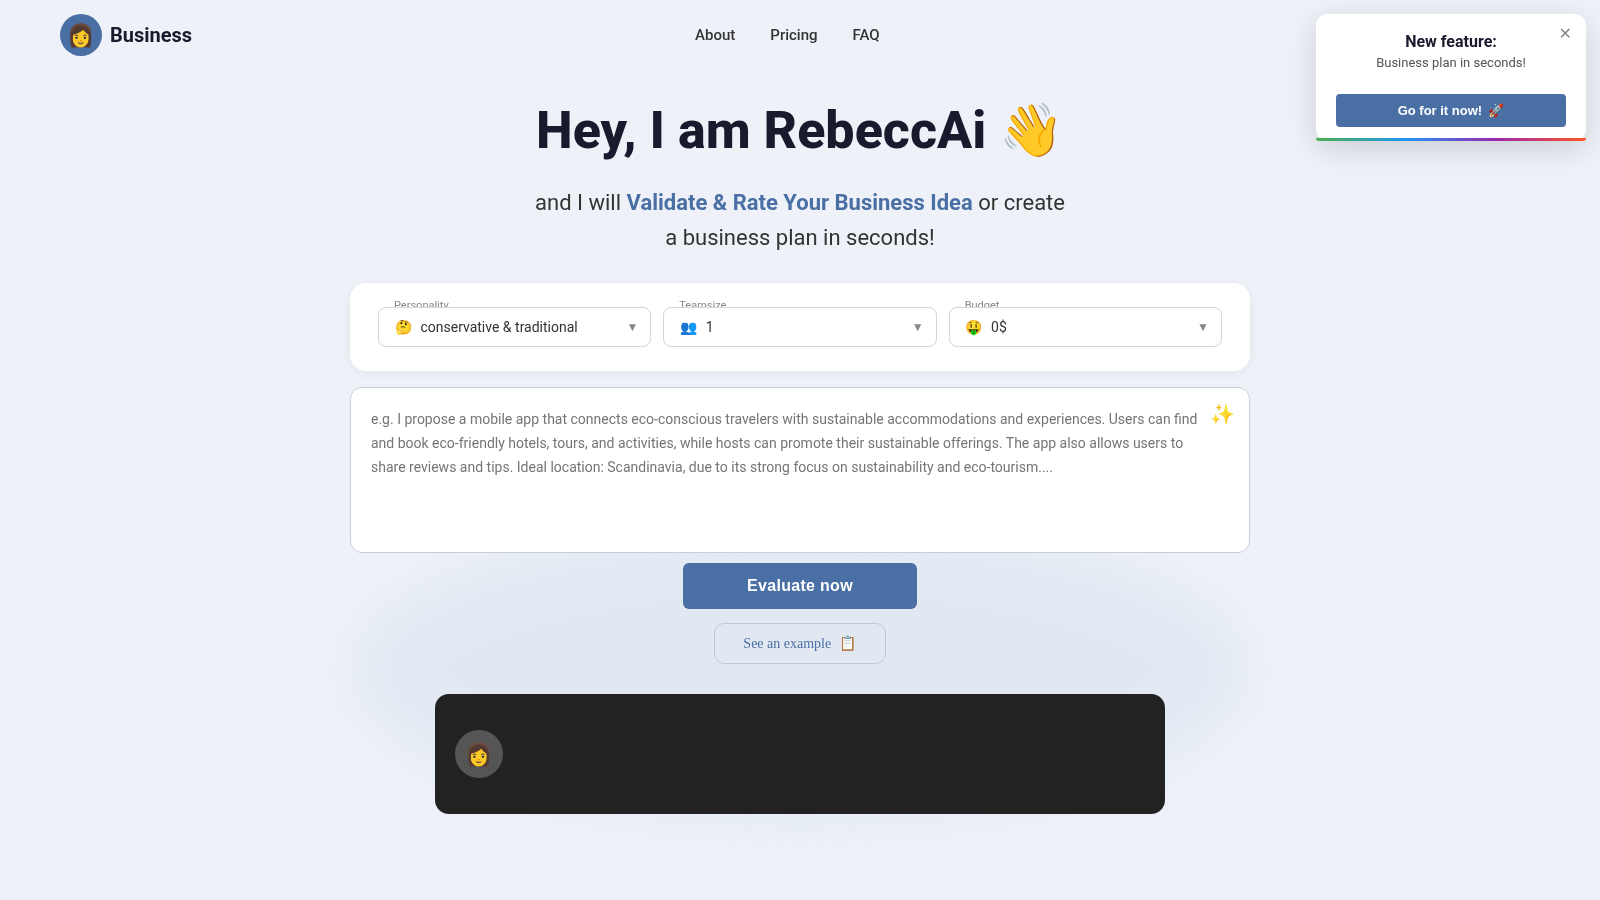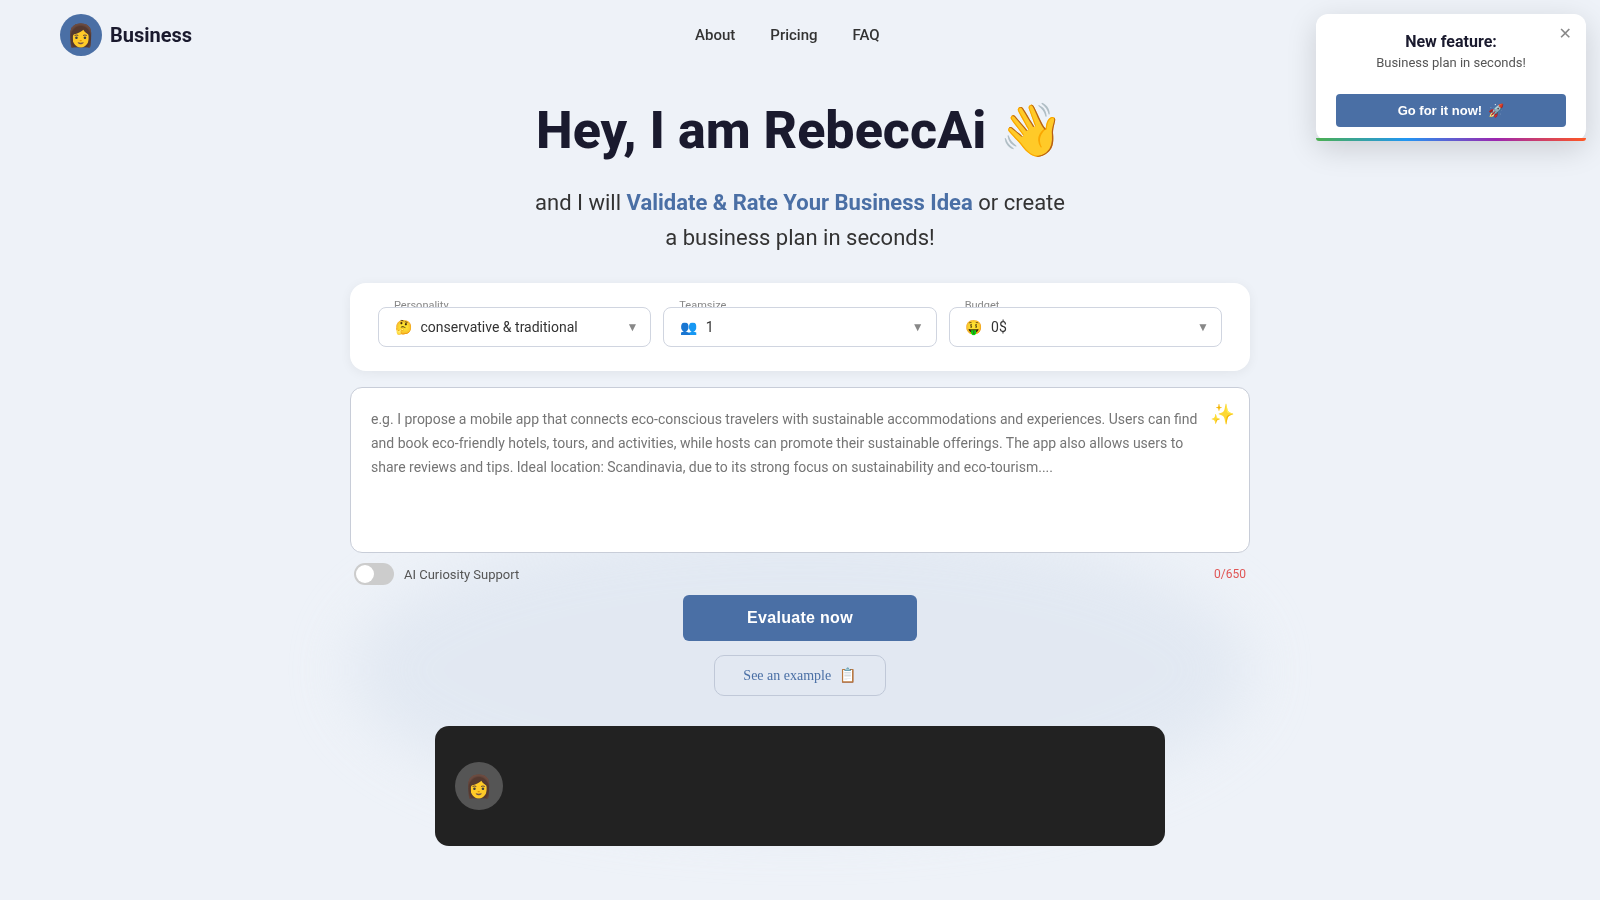--- a/index.html
+++ b/index.html
@@ -434,27 +434,20 @@
         </div>
       </div>
     </div>
   </div>
 
   <div class="textarea-container">
     <textarea class="idea-textarea" placeholder="e.g. I propose a mobile app that connects eco-conscious travelers with sustainable accommodations and experiences. Users can find and book eco-friendly hotels, tours, and activities, while hosts can promote their sustainable offerings. The app also allows users to share reviews and tips. Ideal location: Scandinavia, due to its strong focus on sustainability and eco-tourism...." style=""></textarea>
     <span class="magic-icon">✨</span>
   </div>
 
-  <div class="toggle-row">
-    <div class="toggle-left">
-      <div class="toggle-switch"></div>
-      <span class="toggle-label">AI Curiosity Support</span>
-    </div>
-    <span class="char-count">0/650</span>
-  </div>
 
   <button class="evaluate-btn">Evaluate now</button>
 
   <button class="see-example-btn">
     <span>See an example</span>
     <span>📋</span>
   </button>
 
   <div class="video-area">
     <div class="video-avatar">👩</div>

